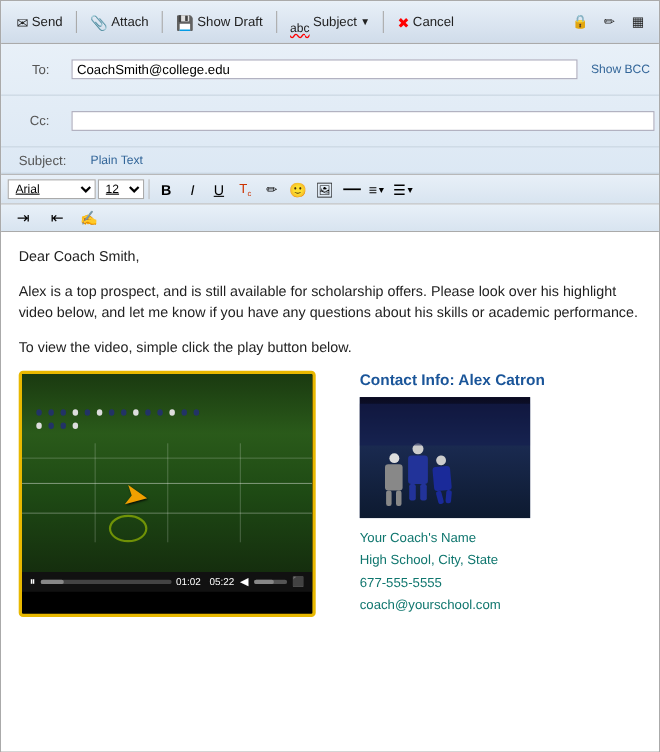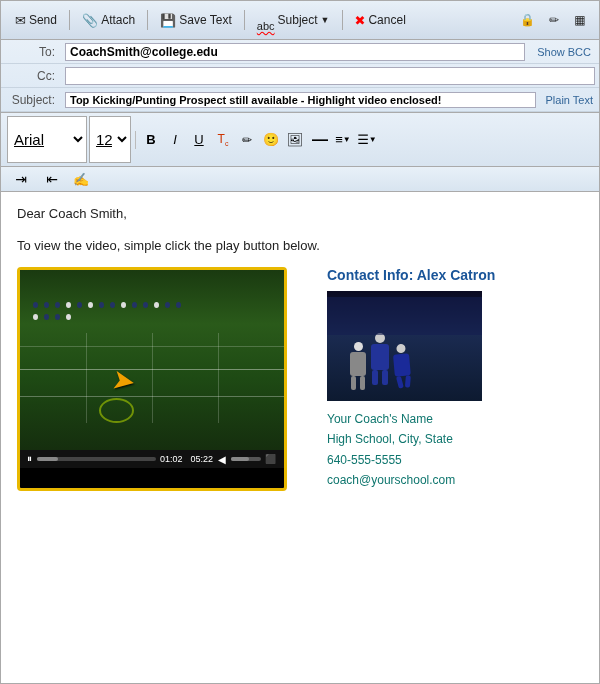--- a/index.html
+++ b/index.html
@@ -55,34 +55,33 @@
     }
     .field-row {
       display: flex;
       align-items: center;
       border-bottom: 1px solid #c8d4e0;
       min-height: 24px;
     }
     .field-label {
       color: #555;
       font-size: 12px;
-      padding: 2px 6px;
+      padding: 2px 16px;
       min-width: 60px;
       text-align: right;
       flex-shrink: 0;
     }
     .field-input {
       flex: 1;
       background: white;
       border: 1px solid #aab;
-      margin: 2px 4px;
+      margin: 14px 4px;
       padding: 1px 4px;
       font-size: 12px;
       outline: none;
-      font-weight: bold;
     }
     .show-bcc {
       color: #336699;
       font-size: 11px;
       padding: 0 8px;
       cursor: pointer;
       flex-shrink: 0;
       text-decoration: none;
     }
     .subject-row {
@@ -102,24 +101,24 @@
       background: linear-gradient(to bottom, #e8f0f8, #d8e4f0);
       border-bottom: 1px solid #aaa;
       padding: 3px 6px;
       display: flex;
       align-items: center;
       gap: 2px;
       flex-shrink: 0;
       flex-wrap: nowrap;
     }
     .format-select {
-      font-size: 15px;
+      font-size: 11px;
       border: 1px solid #aaa;
       background: white;
-      padding: 13px 2px;
+      padding: 1px 2px;
       cursor: pointer;
       text-decoration: underline;
     }
     .font-select { width: 80px; }
     .size-select { width: 42px; }
     .fmt-btn {
       width: 22px;
       height: 20px;
       border: 1px solid transparent;
       background: none;
@@ -325,21 +324,21 @@
       <span>Send</span>
     </button>
     <div class="toolbar-sep"></div>
     <button class="toolbar-btn">
       <span style="font-size:13px">📎</span>
       <span>Attach</span>
     </button>
     <div class="toolbar-sep"></div>
     <button class="toolbar-btn">
       <span style="font-size:13px">💾</span>
-      <span>Save Text</span>
+      <span>Show Draft</span>
     </button>
     <div class="toolbar-sep"></div>
     <button class="toolbar-btn">
       <span style="font-size:11px; text-decoration: underline wavy red; margin-top: 12px;">abc</span>
       <span>Subject</span>
       <span style="font-size:9px">▼</span>
     </button>
     <div class="toolbar-sep"></div>
     <button class="toolbar-btn">
       <span style="color:red; font-size:13px">✖</span>
@@ -362,21 +361,20 @@
       <span class="field-label">To:</span>
       <input class="field-input" type="text" value="CoachSmith@college.edu" style="">
       <a class="show-bcc">Show BCC</a>
     </div>
     <div class="field-row">
       <span class="field-label">Cc:</span>
       <input class="field-input" type="text" value="" style="">
     </div>
     <div class="field-row subject-row">
       <span class="field-label">Subject:</span>
-      <input class="field-input" type="text" value="Top Kicking/Punting Prospect still available - Highlight video enclosed!" style="font-size: 11px;">
       <span class="plain-text-btn">Plain Text</span>
     </div>
   </div>
 
   <div class="format-toolbar">
     <select class="format-select font-select">
       <option>Arial</option>
       <option>Times New Roman</option>
       <option>Verdana</option>
     </select>
@@ -428,20 +426,21 @@
     <button class="fmt-btn" style="width:28px;">
         <span style="font-size:14px">⇤</span>
       </button>
     <button class="fmt-btn" style="width:24px;">
         <span>✍</span>
       </button>
   </div>
 
   <div class="email-body">
     <p>Dear Coach Smith,</p>
+    <p>Alex is a top prospect, and is still available for scholarship offers. Please look over his highlight video below, and let me know if you have any questions about his skills or academic performance.</p>
     <p>To view the video, simple click the play button below.</p>
 
     <div class="content-area">
 
       <div class="video-container">
         <div class="video-screen">
           <div class="football-field">
             <div class="yard-line3"></div>
             <div class="yard-line"></div>
             <div class="yard-line2"></div>
@@ -525,19 +524,19 @@
                 </div>
               </div>
             </div>
 
             <div style="position:absolute;top:5%;left:0;right:0;height:35%;background:rgba(20,30,80,0.6);"></div>
           </div>
         </div>
         <div class="contact-details">
           <div>Your Coach's Name</div>
           <div>High School, City, State</div>
-          <div>640-555-5555</div>
+          <div>677-555-5555</div>
           <div>coach@yourschool.com</div>
         </div>
       </div>
     </div>
   </div>
 </div>
 
 </body></html>

